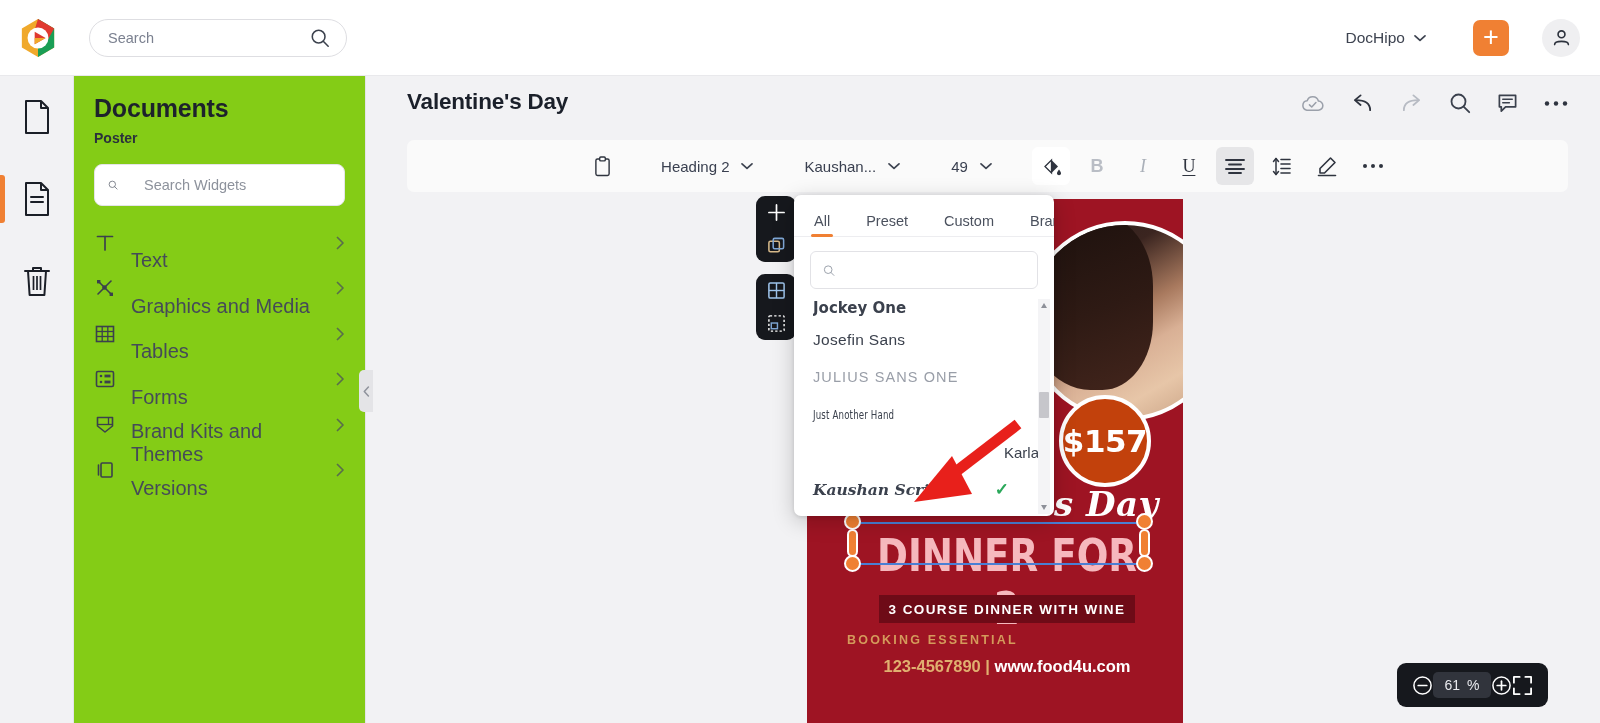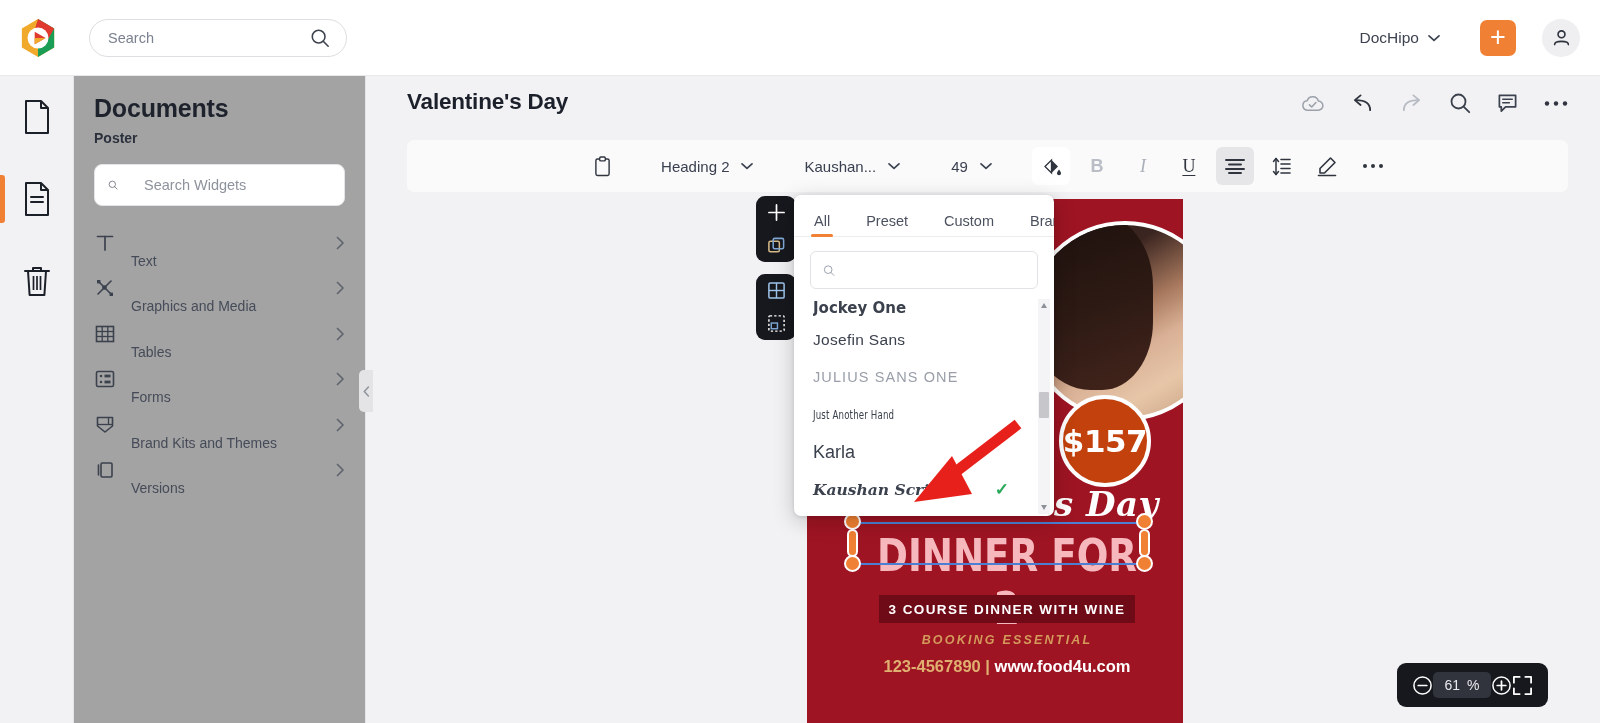--- a/index.html
+++ b/index.html
@@ -30,21 +30,21 @@
   }
   .search-box input {
     flex: 1; border: none; outline: none; font-size: 14.5px;
     color: #5e6470; font-family: "Liberation Sans", sans-serif;
     background: transparent;
   }
   .search-box input::placeholder { color: #7b8190; }
   .mag { width: 20px; height: 20px; flex: 0 0 20px; }
 
   .topbar-right {
-    margin-left: auto; display: flex; align-items: center; gap: 8px; padding-right: 20px;
+    margin-left: auto; display: flex; align-items: center; gap: 15px; padding-right: 20px;
   }
   .brandsel { display: flex; align-items: center; gap: 9px; font-size: 15.5px; color: #3d4350; cursor: pointer; }
   .chev-s { width: 12px; height: 8px; }
   .plus-btn {
     width: 36px; height: 36px; border-radius: 7px; background: #f08033;
     margin-left: 32px; display: flex; align-items: center; justify-content: center;
     cursor: pointer;
   }
   .plus-btn span { color: #fff; font-size: 27px; line-height: 27px; font-weight: 300; }
   .avatar-btn {
@@ -62,41 +62,41 @@
     position: relative; cursor: pointer;
   }
   .rail-item.active::before {
     content: ""; position: absolute; left: 0; top: 17px; width: 5px; height: 48px;
     background: #f08033; border-radius: 0 3px 3px 0;
   }
 
   
   .panel {
     position: absolute; top: 76px; left: 74px; width: 292px; height: 647px;
-    background: #a3a3a3; border-right: 1px solid #e4e4e8;
+    background: #84cc16; border-right: 1px solid #e4e4e8;
     padding: 18px 20px 0 20px;
   }
   .panel h1 { font-size: 25px; font-weight: 700; letter-spacing: -0.2px; color: #1d222c; }
   .panel .sub { font-size: 14px; font-weight: 700; color: #2b313c; margin-top: 7px; }
   .widget-search {
     margin-top: 18px; height: 42px; background: #fff;
     border: 1px solid #e4e4e8; border-radius: 8px;
     display: flex; align-items: center; padding: 0 13px; gap: 26px;
   }
   .widget-search input {
     flex: 1; border: none; outline: none; font-size: 14.5px; color: #5d6370;
     font-family: "Liberation Sans", sans-serif; background: transparent;
   }
   .widget-search input::placeholder { color: #8d929c; }
 
   .wlist { margin-top: 14px; }
   .witem {
     height: 45.5px; display: flex; align-items: center; gap: 15px; cursor: pointer;
   }
-  .witem .wlabel { font-size: 14px; color: #454b58; flex: 1; margin-top: 36px; }
+  .witem .wlabel { font-size: 20px; color: #454b58; flex: 1; margin-top: 36px; }
   .witem .wicon { width: 22px; display: flex; justify-content: center; flex: 0 0 22px; }
   .chev-r { width: 9px; height: 14px; opacity: .75; }
 
   .collapse-handle {
     position: absolute; left: 359px; top: 370px; width: 14px; height: 42px;
     background: #e4e4e7; border-radius: 5px 0 0 5px;
     display: flex; align-items: center; justify-content: center; cursor: pointer; z-index: 30;
   }
 
   
@@ -176,22 +176,22 @@
     color: #f6b8bd; font-size: 45px; font-weight: 700; letter-spacing: 0px;
     font-family: "DejaVu Sans Condensed","Liberation Sans Narrow","Liberation Sans", sans-serif;
     transform: scaleX(0.92); transform-origin: center;
   }
   .p-ribbon {
     position: absolute; left: 72px; top: 396px; width: 256px; height: 28px;
     background: #6e0b17; display: flex; align-items: center; justify-content: center;
     color: #ffffff; font-size: 13.5px; font-weight: 700; letter-spacing: 1.4px;
   }
   .p-gold {
-    position: absolute; left: 40px; top: 434px; width: 320px; text-align: center;
-    color: #d49a5b; font-size: 12.5px; font-weight: 700; letter-spacing: 2.2px; font-style: italic;
+    position: absolute; left: 40px; top: 434px; width: 320px; text-align: left;
+    color: #d49a5b; font-size: 12.5px; font-weight: 700; letter-spacing: 2.2px;
   }
   .p-phone {
     position: absolute; left: 30px; top: 458px; width: 340px; text-align: center;
     color: #ffffff; font-size: 16.5px; font-weight: 700;
   }
   .p-phone .gold { color: #e0b070; }
 
   
   .sel-box {
     position: absolute; left: 849px; top: 522px; width: 296px; height: 43px;
@@ -240,21 +240,21 @@
   .dd-opt {
     height: 37.5px; display: flex; align-items: center; cursor: pointer;
     font-size: 15px; color: #3b414d;
   }
   .dd-opt .nm { flex: 1; }
   .dd-opt.first { height: 22px; align-items: flex-start; overflow: hidden; }
   .f-jockey  { font-family: "DejaVu Sans", sans-serif; font-weight: 700; font-size: 15px; }
   .f-josefin { font-family: "Liberation Sans", sans-serif; font-size: 15.5px; letter-spacing: .3px; }
   .f-julius  { font-family: "Liberation Sans", sans-serif; font-size: 14.5px; letter-spacing: 1.1px; color: #999ea8; }
   .f-hand    { font-family: "DejaVu Sans Condensed","Liberation Sans Narrow","Liberation Sans", sans-serif; font-size: 12px; transform: scaleX(.8); transform-origin: left center; letter-spacing: .2px; }
-  .f-karla   { font-family: "Liberation Sans", sans-serif; font-size: 18px; }
+  .f-karla   { font-family: "Liberation Sans", sans-serif; font-size: 15px; text-align: right; }
   .f-kaushan { font-family: "DejaVu Serif", serif; font-style: italic; font-size: 15.5px; font-weight: 600; }
   .tick { margin-right: 30px; }
   .dd-scroll {
     position: absolute; right: 4px; top: 104px; width: 12px; height: 215px;
     background: #f4f4f6;
   }
   .dd-thumb {
     position: absolute; left: 1px; top: 93px; width: 10px; height: 26px; background: #c6c6cb; border-radius: 1px;
   }
   .dd-arrow { position: absolute; left: 2.5px; width: 0; height: 0; }

